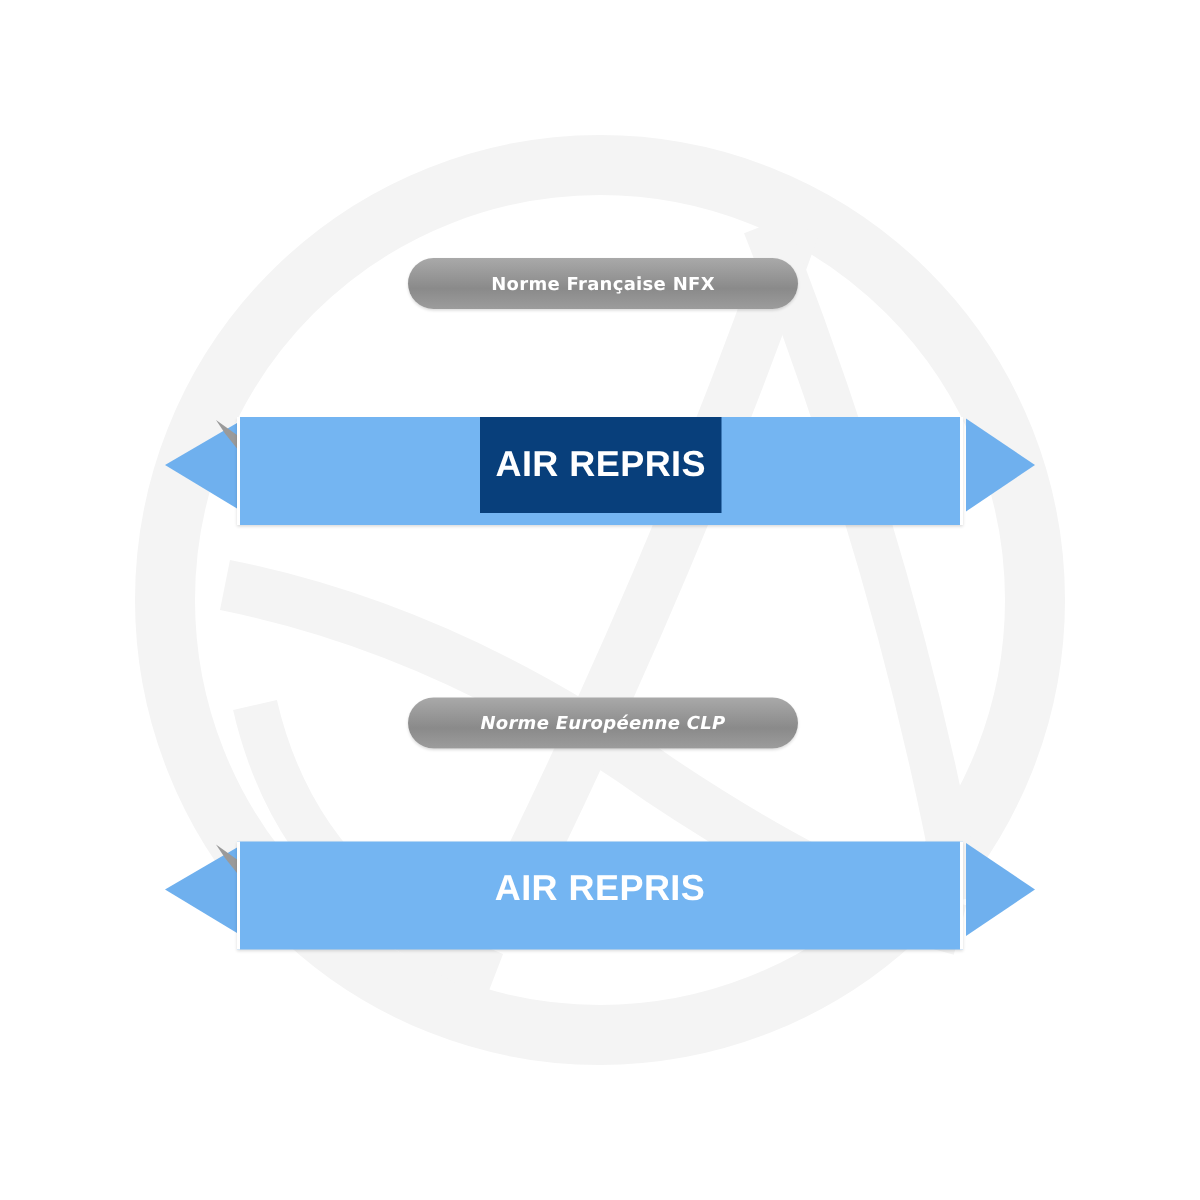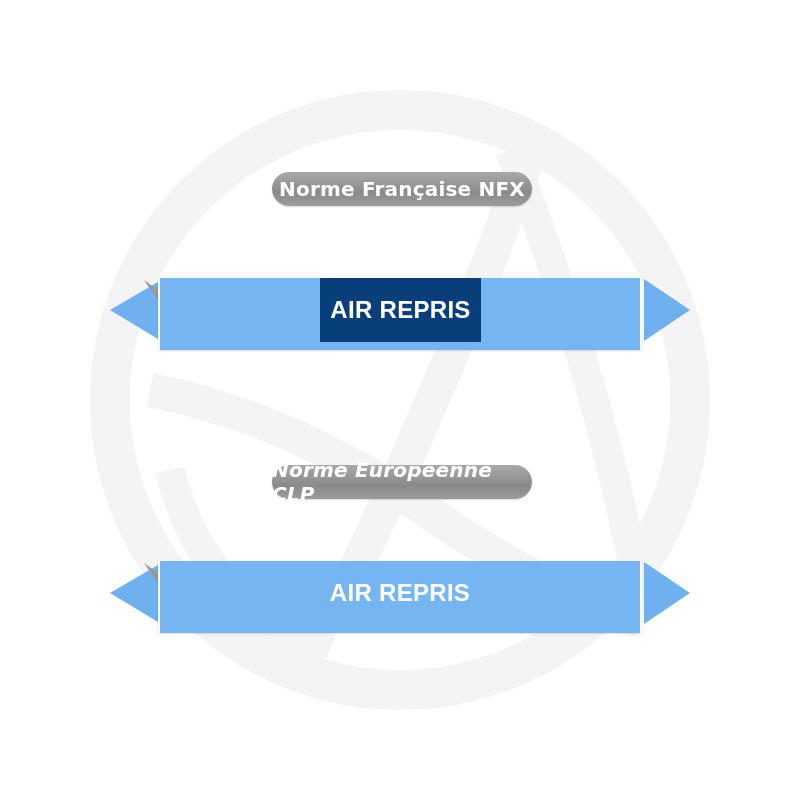--- a/index.html
+++ b/index.html
@@ -6,21 +6,21 @@
     body {
       width: 800px; height: 800px; position: relative; overflow: hidden;
       background: #ffffff;
       font-family: "DejaVu Sans", sans-serif;
     }
     .watermark { position: absolute; left: 0; top: 0; width: 800px; height: 800px; }
     .pill {
       position: absolute; left: 272px; width: 260px; height: 34px;
       border-radius: 17px;
       background: linear-gradient(#a9a9a9, #8a8a8a 60%, #9c9c9c);
-      color: #ffffff; font-weight: bold; font-size: 20px;
+      color: #ffffff; font-weight: bold; font-size: 12px;
       display: flex; align-items: center; justify-content: center;
       box-shadow: 0 1px 2px rgba(0,0,0,0.15);
       letter-spacing: 0.2px;
     }
     .pill.nfx { top: 172px; }
     .pill.clp { top: 465px; font-style: italic; }
 
     .marker { position: absolute; left: 108px; width: 584px; height: 68px; }
     .marker.nfx { top: 277px; }
     .marker.clp { top: 560px; }

